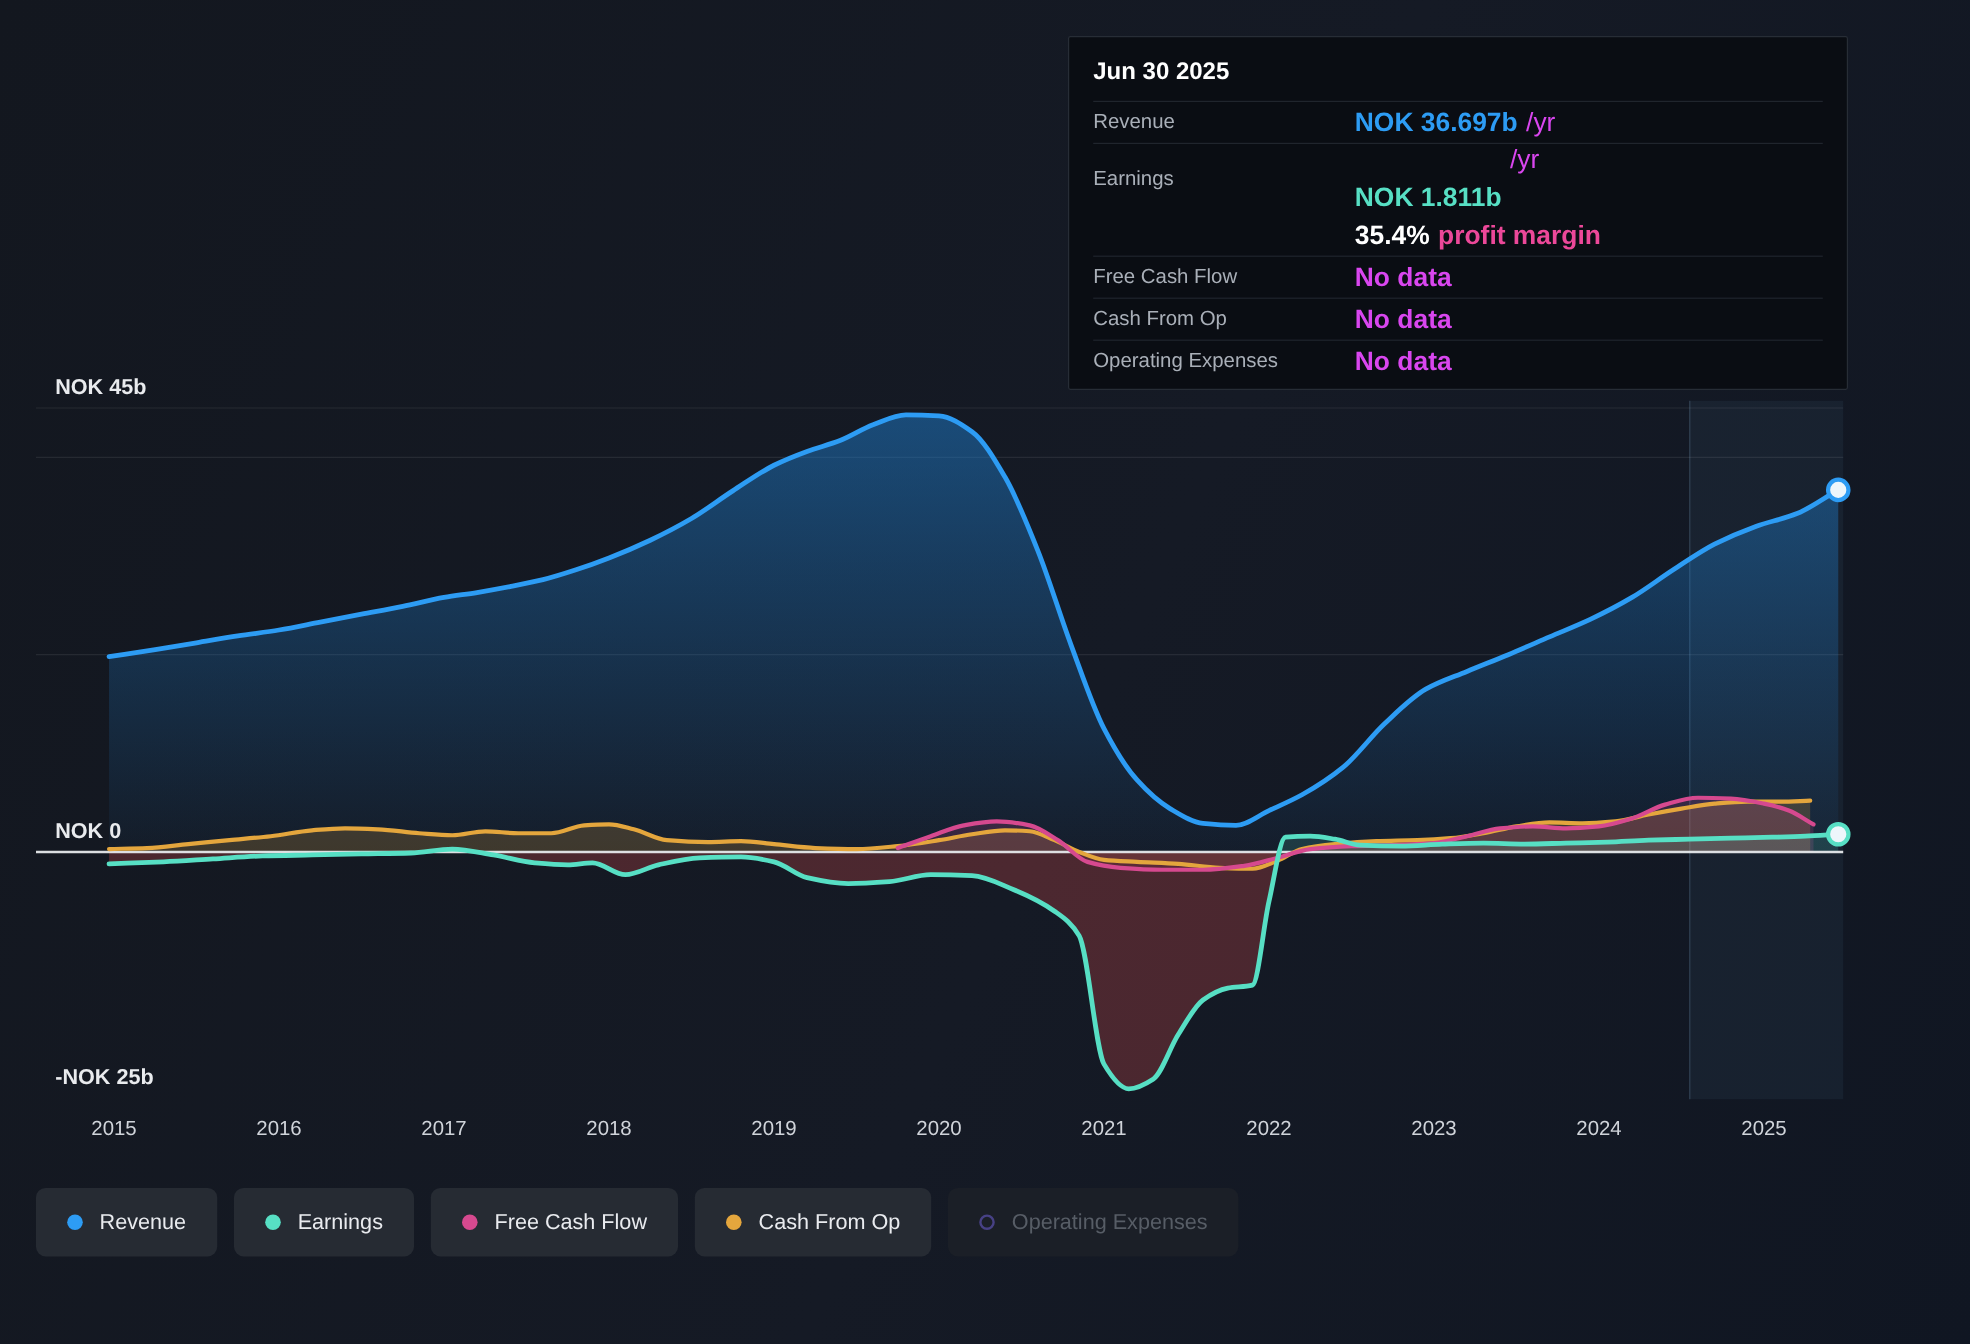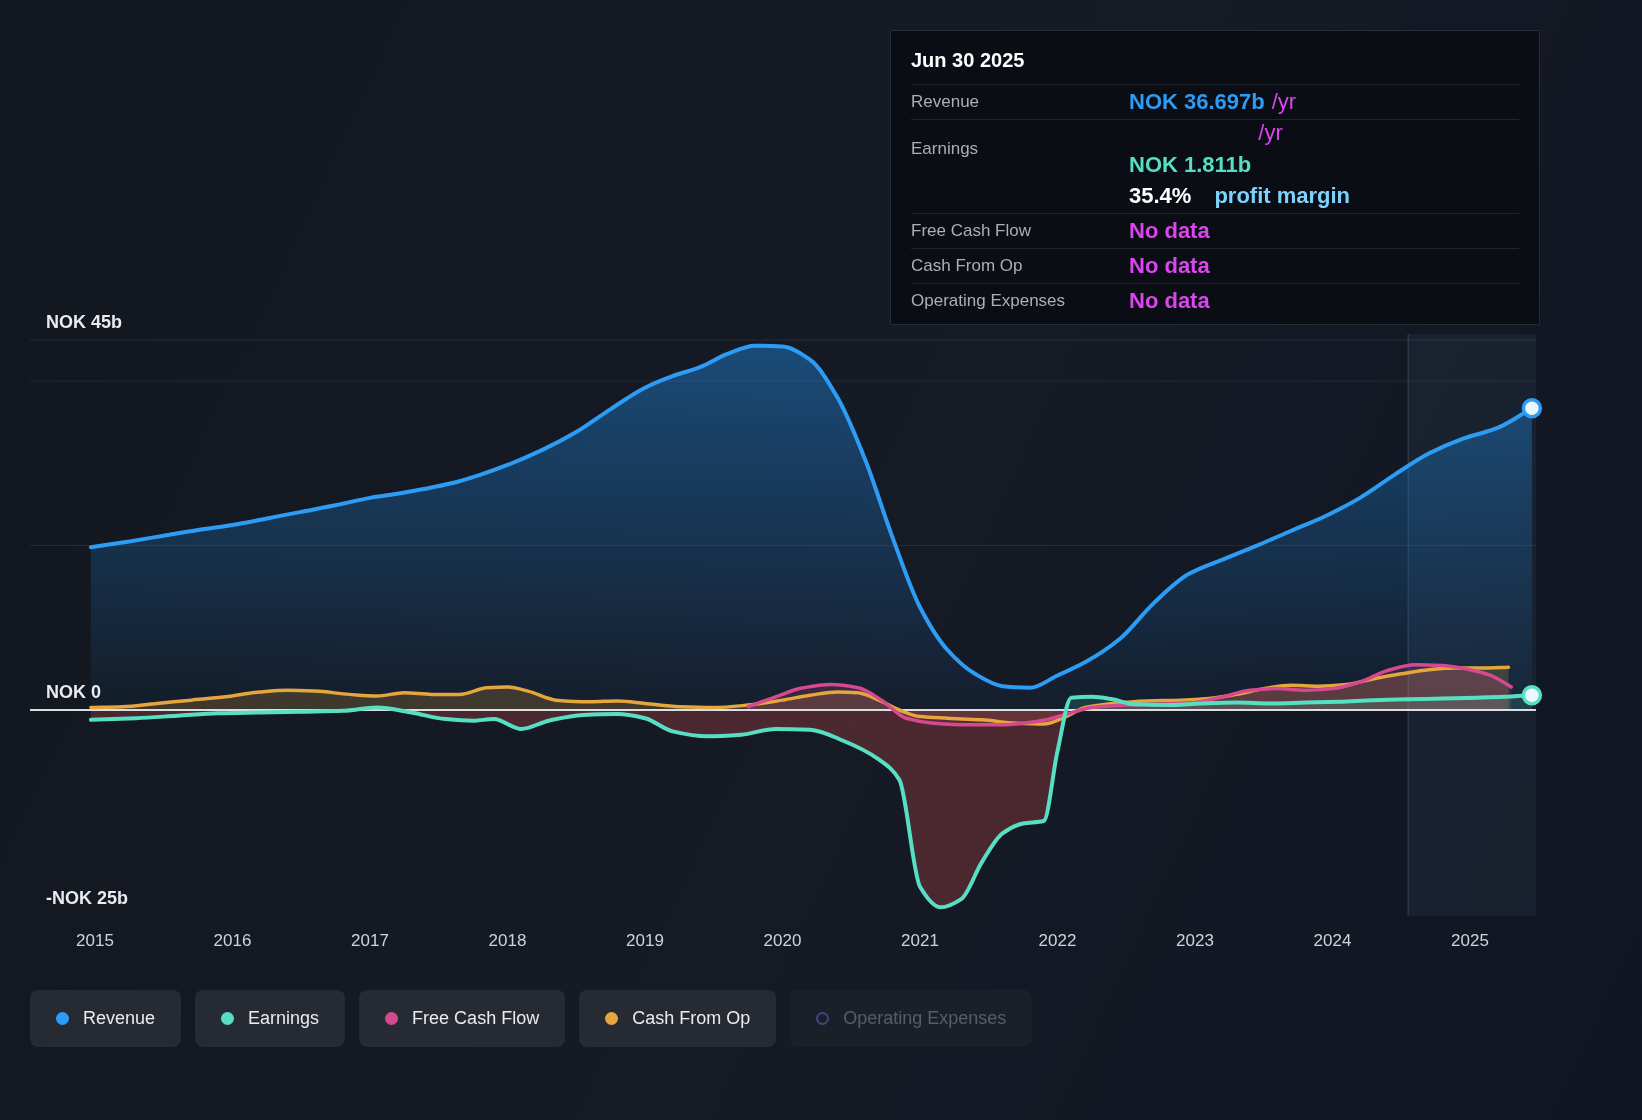--- a/index.html
+++ b/index.html
@@ -12,21 +12,21 @@
   
   .tooltip{position:absolute;left:890px;top:30px;width:650px;z-index:5;
     background:#0a0d13;border:1px solid #272d36;border-radius:2px;
     padding:8px 20px 6px 20px;}
   .tt-title{font-size:20px;font-weight:700;color:#ffffff;padding:10px 0 12px 0;}
   .tt-row{display:flex;align-items:center;min-height:35px;border-top:1px solid #20252d;}
   .tt-row.nb{border-top:none;}
   .tt-label{flex:0 0 218px;font-size:17px;color:#a9afb8;}
   .tt-value{font-size:22px;font-weight:700;color:#ffffff;display:flex;align-items:flex-start;}
   .tt-unit{font-weight:400;color:#d946ef;margin-left:7px;}
-  .tt-sub{font-weight:600;color:#7dd3fc;margin-left:23px;}
+  .tt-sub{font-weight:600;color:#ec4899;margin-left:7px;}
   .nodata{color:#d946ef;font-weight:700;}
   .c-rev{color:#2d9cf4;}
   .c-earn{color:#57dfc4;margin-top:32px;}
 
   
   .legend{position:absolute;left:30px;top:990px;display:flex;gap:14px;z-index:5;}
   .legend-btn{display:flex;align-items:center;gap:14px;background:#262b33;
     border-radius:8px;padding:0 26px;height:57px;font-size:18px;color:#e9ebef;cursor:pointer;}
   .legend-btn.disabled{background:#1b1f27;color:#575d66;}
   .dot{width:13px;height:13px;border-radius:50%;flex:0 0 13px;}

